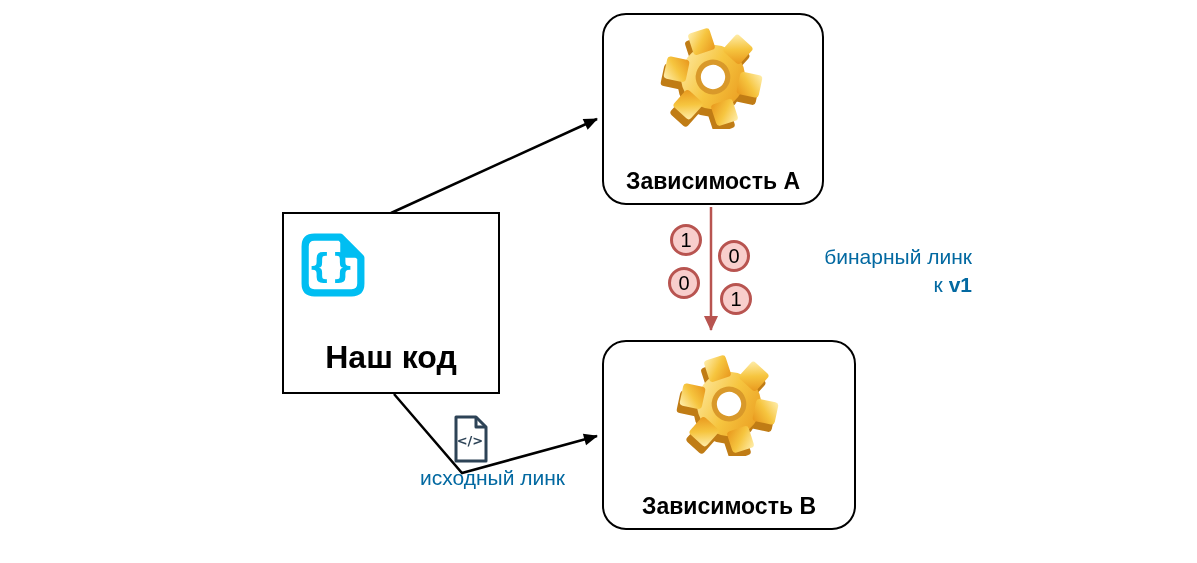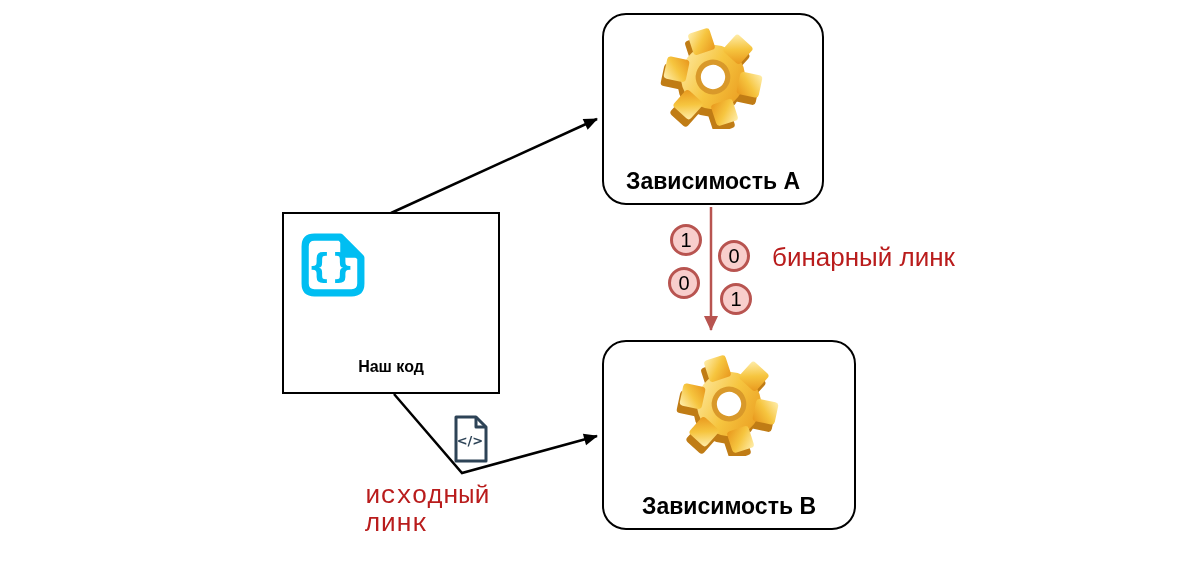--- a/index.html
+++ b/index.html
@@ -7,36 +7,36 @@
     position:relative;width:1197px;height:563px;background:#ffffff;overflow:hidden;
     font-family:"Liberation Sans",sans-serif;color:#000;
   }
   .edges{position:absolute;left:0;top:0;width:1197px;height:563px;}
   .node{position:absolute;background:#fff;border:2px solid #000;box-sizing:border-box;}
   .node--square{left:282px;top:212px;width:218px;height:182px;border-width:2.5px;}
   .node--rounded{border-radius:24px;}
   .node--dep-a{left:602px;top:13px;width:222px;height:192px;}
   .node--dep-b{left:602px;top:340px;width:254px;height:190px;}
   .node-label{position:absolute;left:0;right:0;text-align:center;font-weight:bold;white-space:nowrap;}
-  .node--square .node-label{bottom:16px;font-size:16px;}
+  .node--square .node-label{bottom:16px;font-size:32px;}
   .node--rounded .node-label{bottom:8px;font-size:23px;}
   .code-icon{position:absolute;left:16px;top:18px;width:66px;height:66px;}
   .gear-icon{position:absolute;left:50%;transform:translateX(-50%);top:10px;width:108px;height:104px;}
   .digit{
     position:absolute;width:32px;height:32px;border:3px solid #B85450;background:#F8CECC;
     border-radius:50%;box-sizing:border-box;display:flex;align-items:center;justify-content:center;
     font-size:20px;color:#000;
   }
   .digit--1{left:670px;top:224px;}
   .digit--2{left:668px;top:267px;}
   .digit--3{left:718px;top:240px;}
   .digit--4{left:720px;top:283px;}
-  .edge-label{position:absolute;text-align:left;font-size:26px;line-height:28px;color:#b91c1c;}
+  .edge-label{position:absolute;text-align:right;font-size:21px;line-height:28px;color:#0369a1;}
   .edge-label--binary{left:772px;top:243px;width:200px;}
-  .edge-label--source{left:365px;top:482px;width:200px;font-family:Liberation Mono, monospace;}
+  .edge-label--source{left:365px;top:464px;width:200px;}
   .doc-icon{position:absolute;left:452px;top:415px;width:38px;height:48px;}
 </style>
 </head>
 <body>
 
 <div class="canvas">
 
   <svg class="edges" viewBox="0 0 1197 563" xmlns="http://www.w3.org/2000/svg">
     <defs>
       <marker id="mBlack" markerUnits="userSpaceOnUse" markerWidth="18" markerHeight="14" refX="14" refY="7" orient="auto">
@@ -142,20 +142,24 @@
   </div>
   <div class="digit digit--3">
     <span>0</span>
   </div>
   <div class="digit digit--4">
     <span>1</span>
   </div>
 
   <div class="edge-label edge-label--binary">
     <div>бинарный линк</div>
+    <div>
+      <span>к</span>
+      <b>v1</b>
+    </div>
   </div>
 
   <span class="doc-icon">
     <svg viewBox="0 0 38 48" width="38" height="48" xmlns="http://www.w3.org/2000/svg">
       <path d="M4 2 H24 L34 12 V46 H4 Z" fill="#fff" stroke="#2D4356" stroke-width="3" stroke-linejoin="round"></path>
       <path d="M24 2 V12 H34" fill="none" stroke="#2D4356" stroke-width="3" stroke-linejoin="round"></path>
       <text x="18" y="30" text-anchor="middle" font-family="DejaVu Sans, sans-serif" font-size="13" font-weight="bold" fill="#2D4356">&lt;/&gt;</text>
     </svg>
   </span>
 

